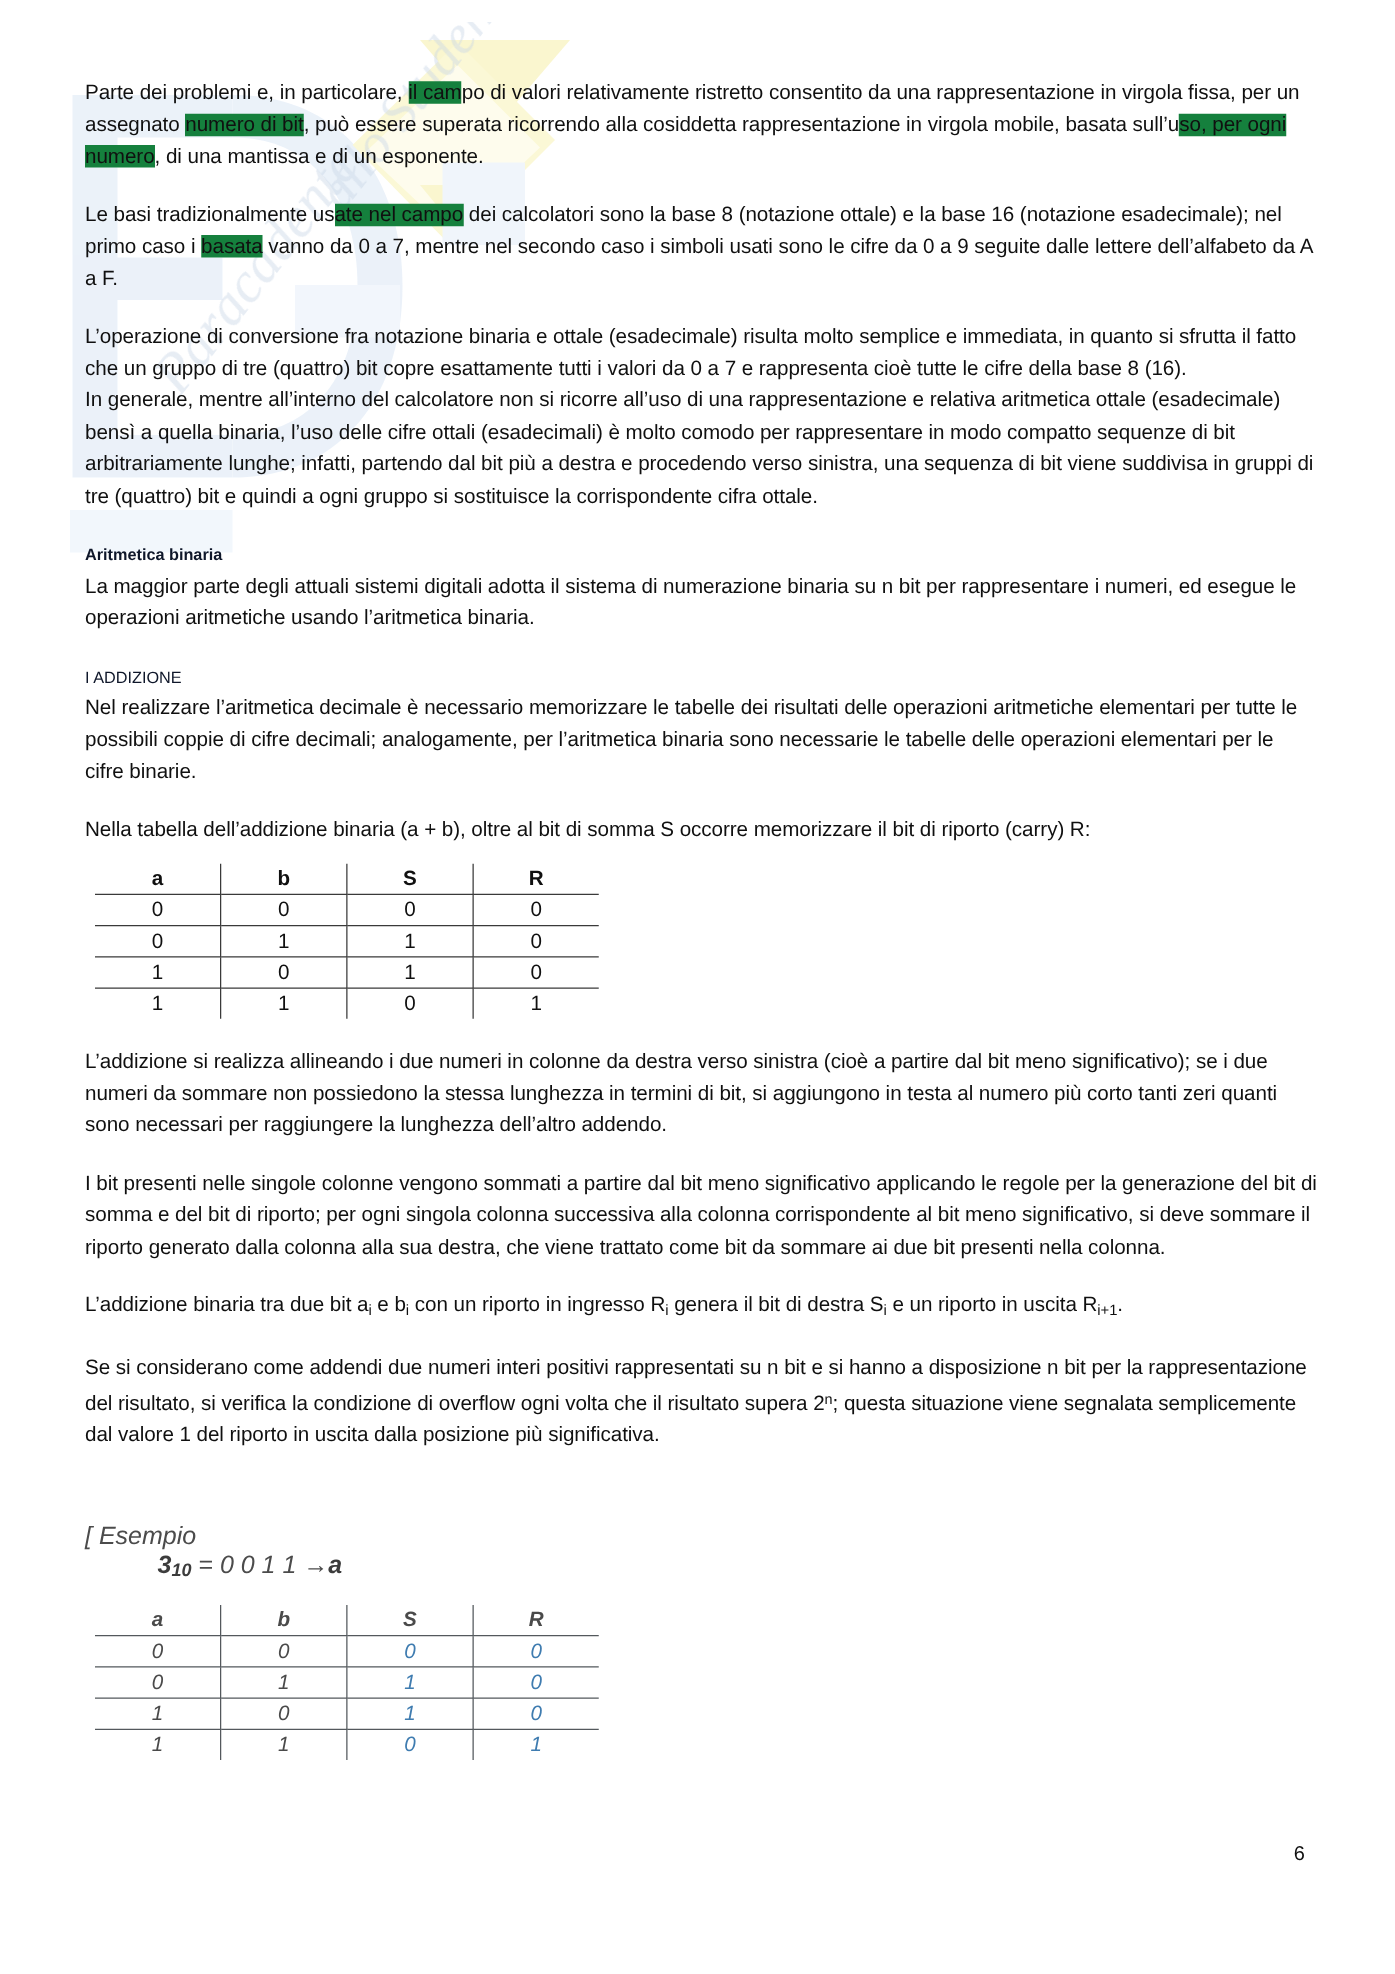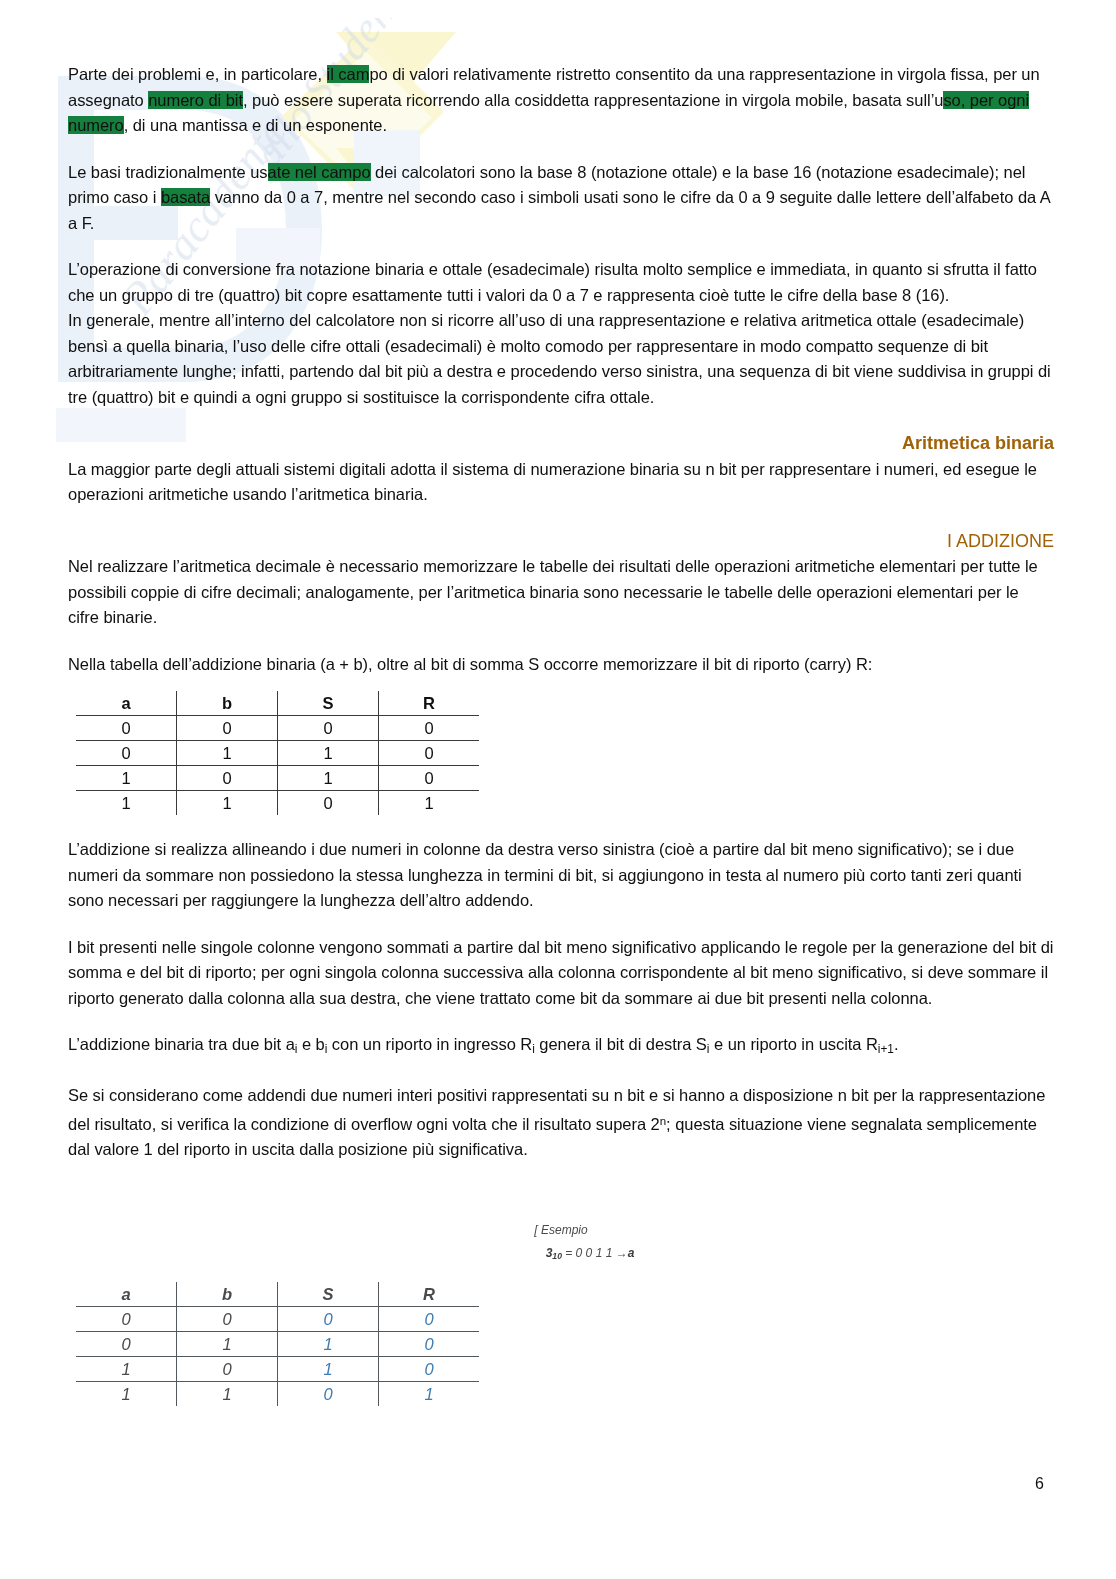--- a/index.html
+++ b/index.html
@@ -44,25 +44,24 @@
     line-height: 25.5px;
     color: #101010;
     letter-spacing: -0.05px;
     text-align: left;
   }
   p.para.tight { margin-bottom: 0; }
   p.para.nogap  { margin-bottom: 0; }
   .hl { background: #15803d; }
   h3.heading {
     margin: 0 0 0 0;
-    font-size: 18px;
+    font-size: 13px;
     line-height: 25.5px;
     font-weight: bold;
-    color: #a16207;
-    text-align: right;
+    color: #0f172a;
   }
   sub { font-size: 0.72em; vertical-align: -0.22em; }
   sup { font-size: 0.7em;  vertical-align: 0.42em; }
 
   
   table.truth {
     border-collapse: collapse;
     width: 400px;
     margin: 14px 0 0 8px;
     table-layout: fixed;
@@ -90,25 +89,24 @@
     color: #4a4a4a;
     border-bottom-color: #53585c;
     border-right-color: #53585c;
   }
   table.truth.italic td.blue,
   table.truth.italic th.blue { color: #3f7cb0; }
 
   
   .example {
     margin: 22px 0 0 0;
-    font-size: 12px;
+    font-size: 20px;
     line-height: 23px;
     font-style: italic;
     color: #4b4b4b;
-    text-align: center;
   }
   .example .lead { display: block; }
   .example .line { display: block; margin-left: 58px; white-space: pre; }
   .example .line b { font-weight: bold; color: #3c3c3c; }
   .arrow { font-style: normal; }
 
   
   .pagenum {
     position: absolute;
     right: 72px;

